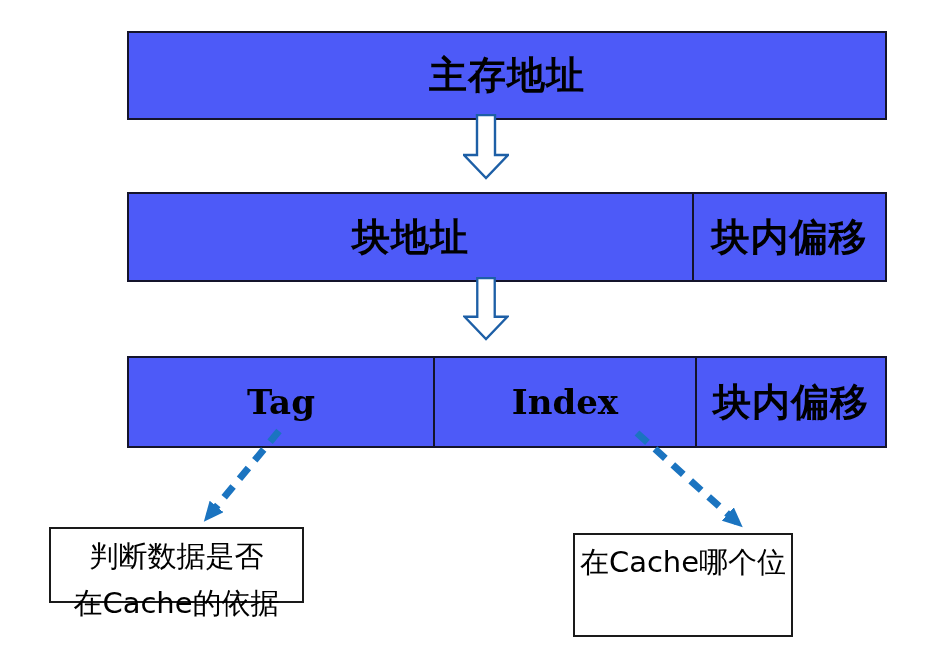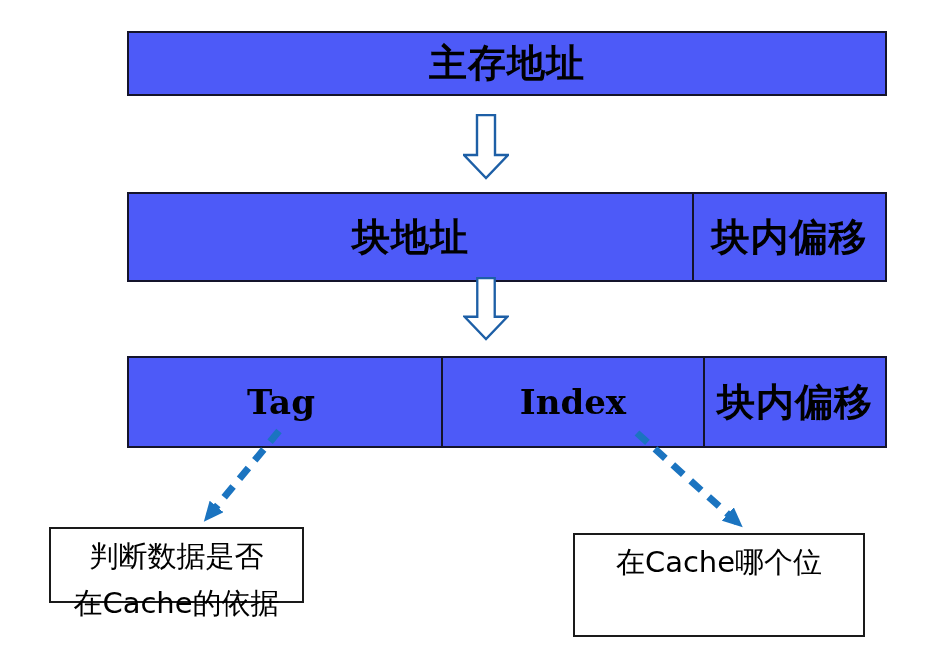--- a/index.html
+++ b/index.html
@@ -13,36 +13,36 @@
   }
   .bar {
     position: absolute;
     left: 127px;
     width: 760px;
     display: flex;
     background: #4d5af8;
     border: 2px solid #14142b;
     box-sizing: border-box;
   }
-  .bar-1 { top: 31px;  height: 65px; }
+  .bar-1 { top: 31px;  height: 89px; }
   .bar-2 { top: 192px; height: 90px; }
   .bar-3 { top: 356px; height: 92px; }
   .cell {
     display: flex;
     align-items: center;
     justify-content: center;
     height: 100%;
     box-sizing: border-box;
     overflow: hidden;
   }
   .cell + .cell { border-left: 2px solid #14142b; }
   .cell-grow { flex: 1 1 auto; }
   .w-565 { flex: 0 0 563px; }
   .w-306 { flex: 0 0 304px; }
-  .w-262 { flex: 0 0 262px; margin-left: 8px; }
+  .w-262 { flex: 0 0 262px; }
   .bar-label {
     font-weight: bold;
     color: #000000;
     font-size: 38px;
     white-space: nowrap;
     letter-spacing: 1px;
   }
   .bar-label.en { font-size: 34px; letter-spacing: 0; }
   .block-arrow {
     position: absolute;
@@ -60,21 +60,21 @@
     border: 2px solid #1a1a1a;
     box-sizing: border-box;
     text-align: center;
     font-family: "DejaVu Sans", "Liberation Sans", sans-serif;
     font-size: 29px;
     color: #000000;
     padding-top: 4px;
   }
   .callout .line { line-height: 47px; white-space: nowrap; }
   .callout-left  { left: 49px;  top: 527px; width: 255px; height: 76px; }
-  .callout-right { left: 573px; top: 533px; width: 292px; height: 104px; }
+  .callout-right { left: 573px; top: 533px; width: 220px; height: 104px; }
 </style>
 </head>
 <body>
 
 <div class="canvas">
 
   <div class="bar bar-1">
     <div class="cell cell-grow">
       <span class="bar-label">主存地址</span>
     </div>

